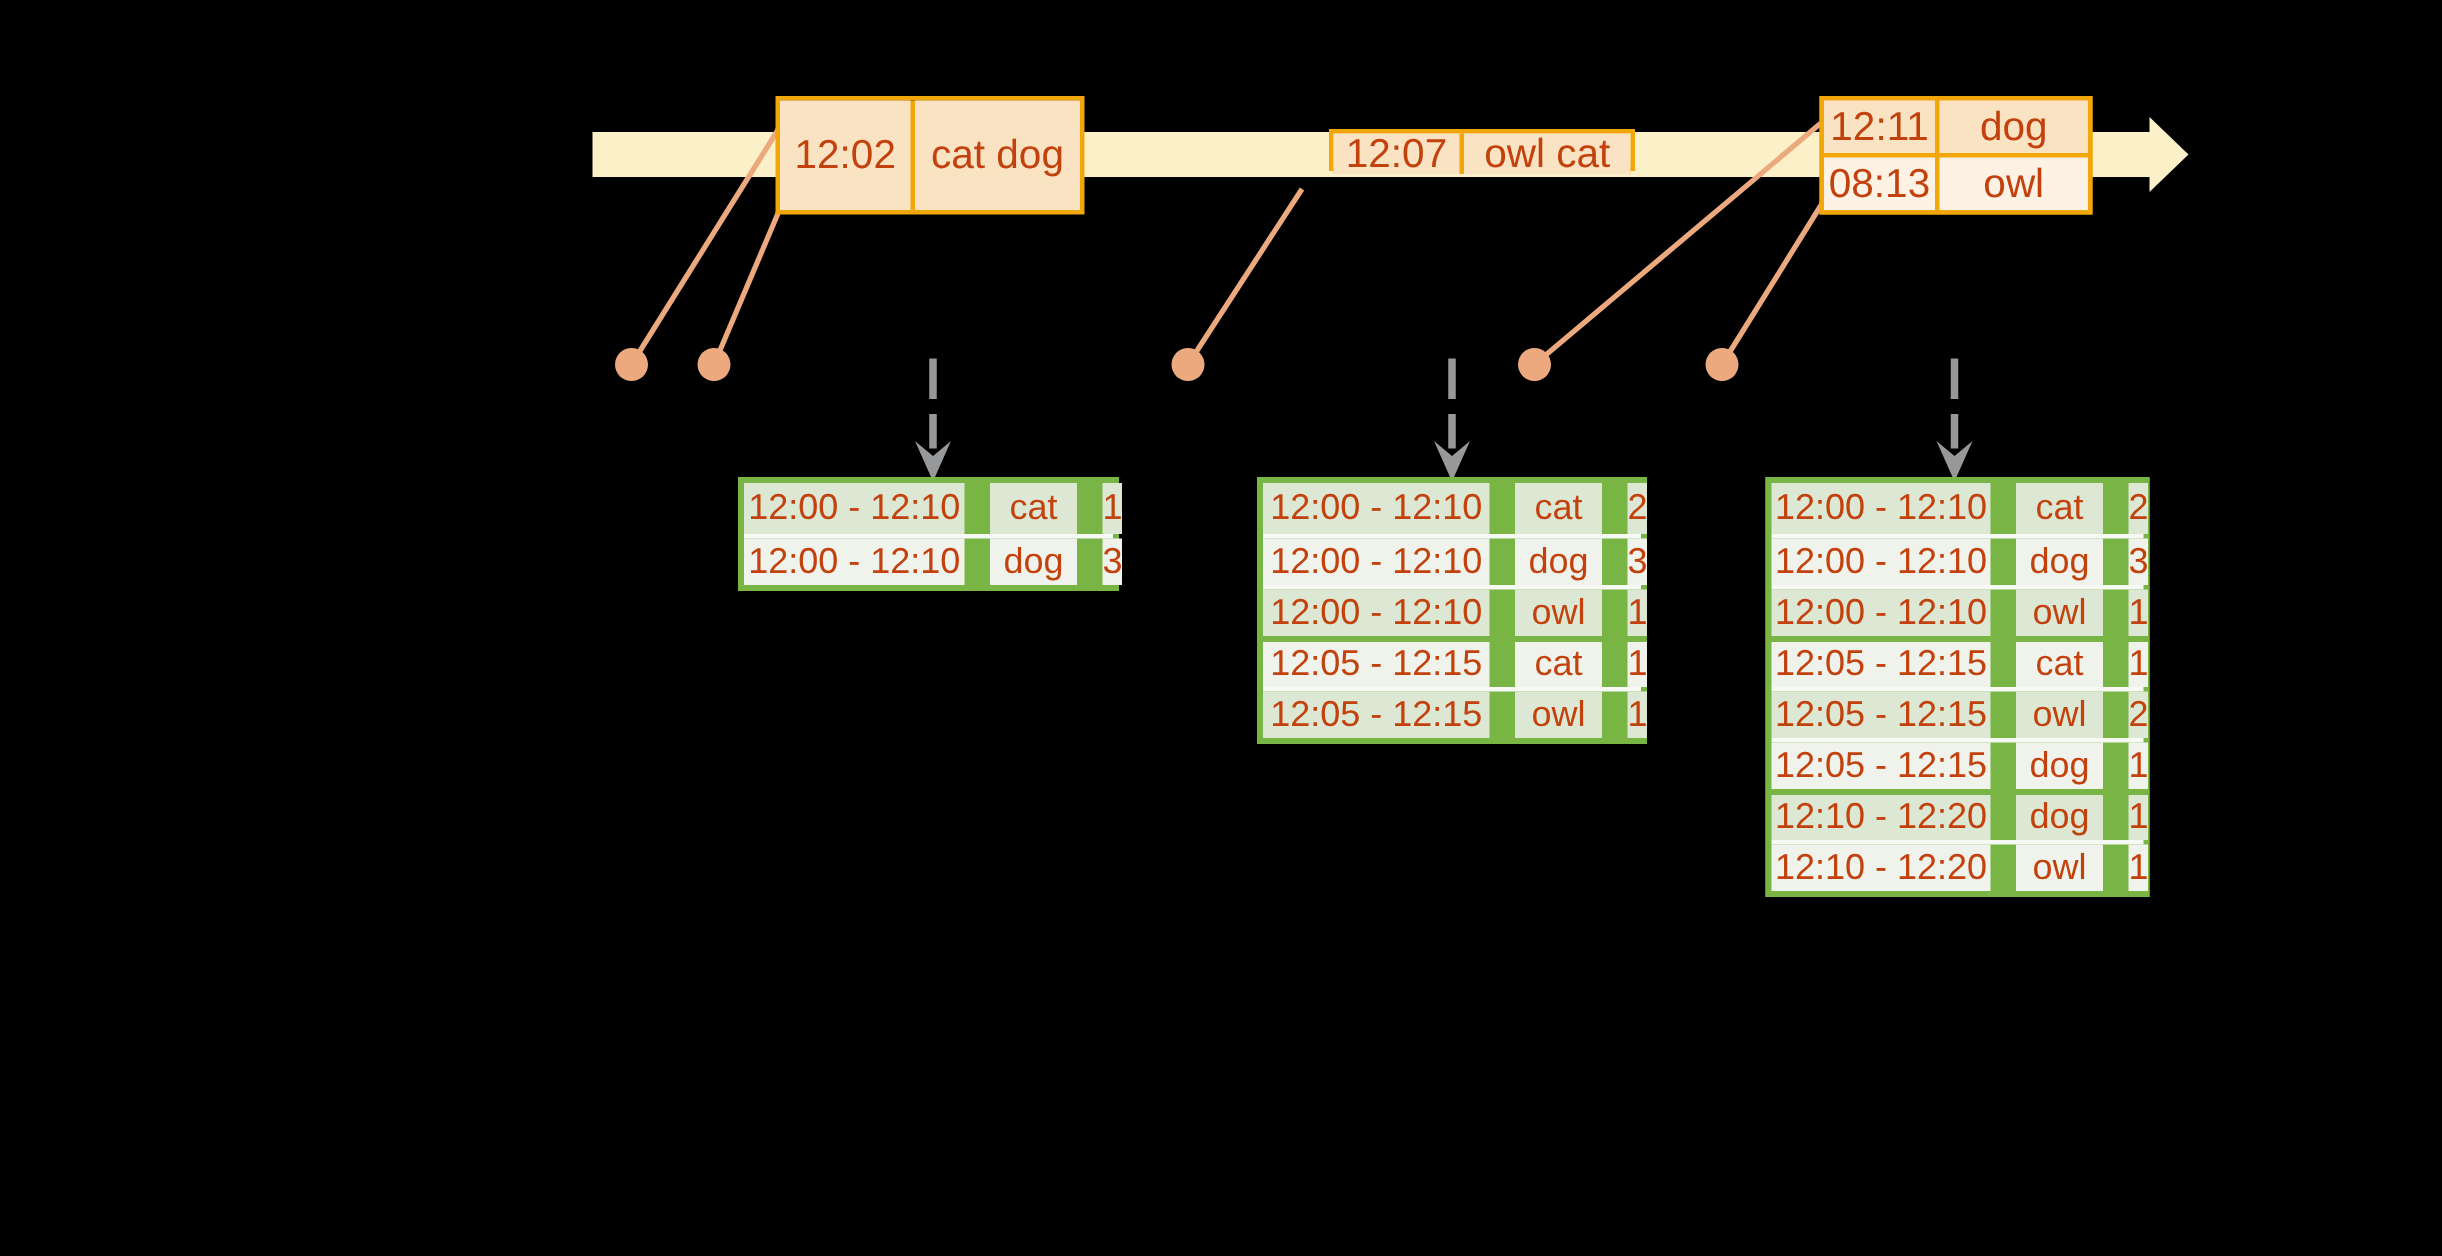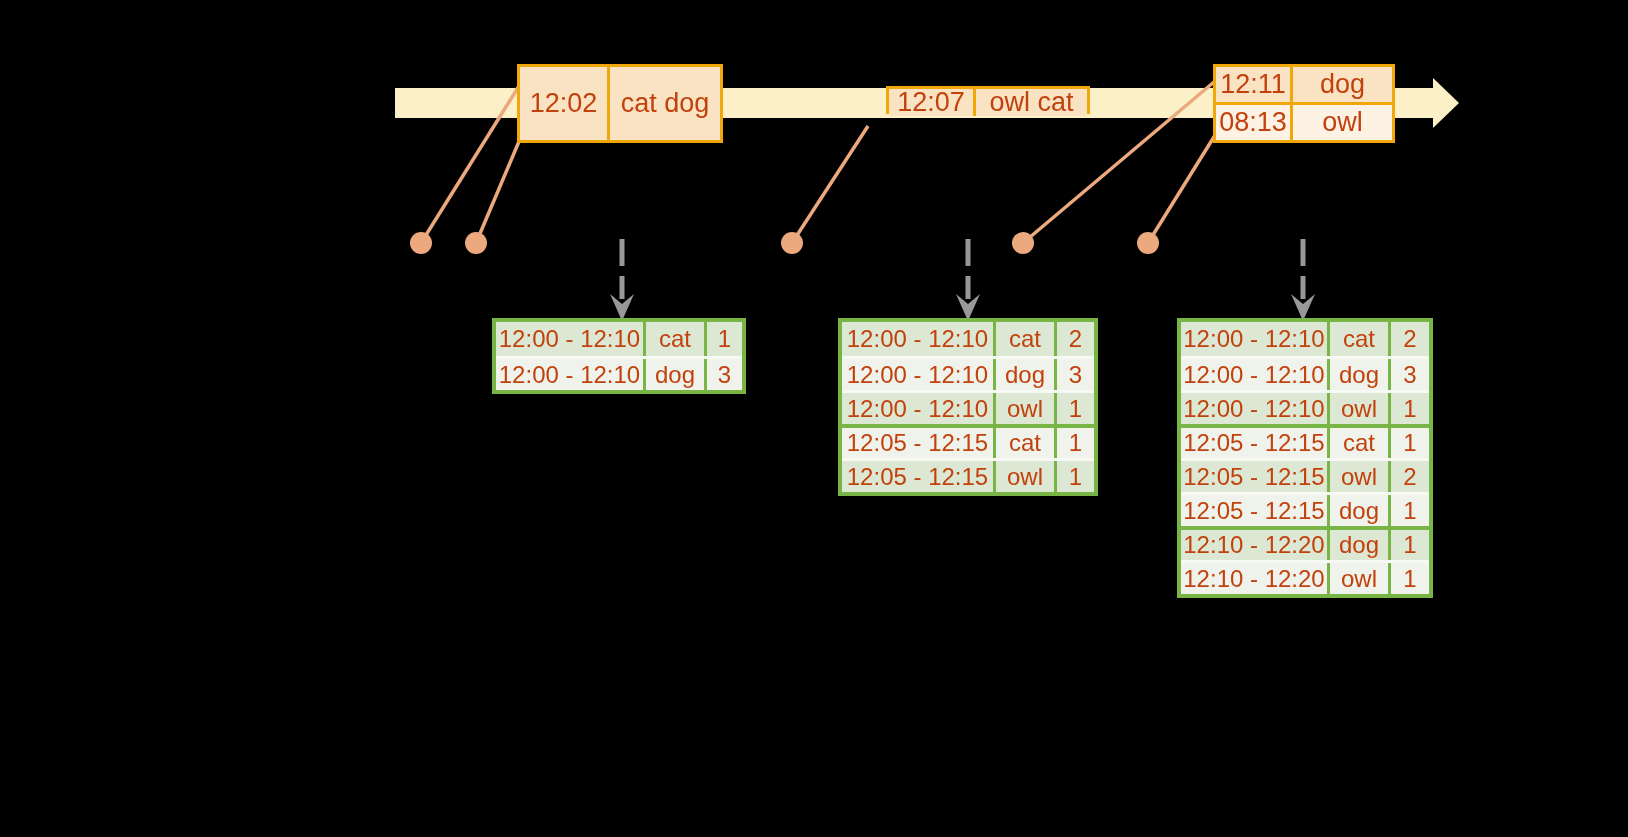--- a/index.html
+++ b/index.html
@@ -37,21 +37,21 @@
   .et-1 .trow{grid-template-columns:87px 1fr;}
   .et-2{left:866px;top:86px;width:204px;height:28px;margin-left:20px;}
   .et-2 .trow{grid-template-columns:84px 1fr;}
   .et-3{left:1213px;top:64px;width:182px;height:79px;}
   .et-3 .trow{grid-template-columns:74px 1fr;}
   
   .result-table{
     position:absolute;z-index:3;display:flex;flex-direction:column;
     border:4px solid #78B545;background:#78B545;
   }
-  .result-table .trow{display:grid;column-gap:3px;height:34px;background:#78B545;}
+  .result-table .trow{display:grid;column-gap:17px;height:34px;background:#78B545;}
   .result-table .trow.row-sep{border-top:3px solid #F7F9F4;}
   .result-table .trow.group-start{border-top:4px solid #78B545;}
   .result-table .tcell{
     display:flex;align-items:center;justify-content:center;
     font-size:24px;line-height:1;
   }
   .result-table .shade-a .tcell{background:#DDE8D4;}
   .result-table .shade-b .tcell{background:#EFF3EB;}
   .rt-a{left:492px;top:318px;width:254px;}
   .rt-a .trow{grid-template-columns:147px 58px 1fr;}

